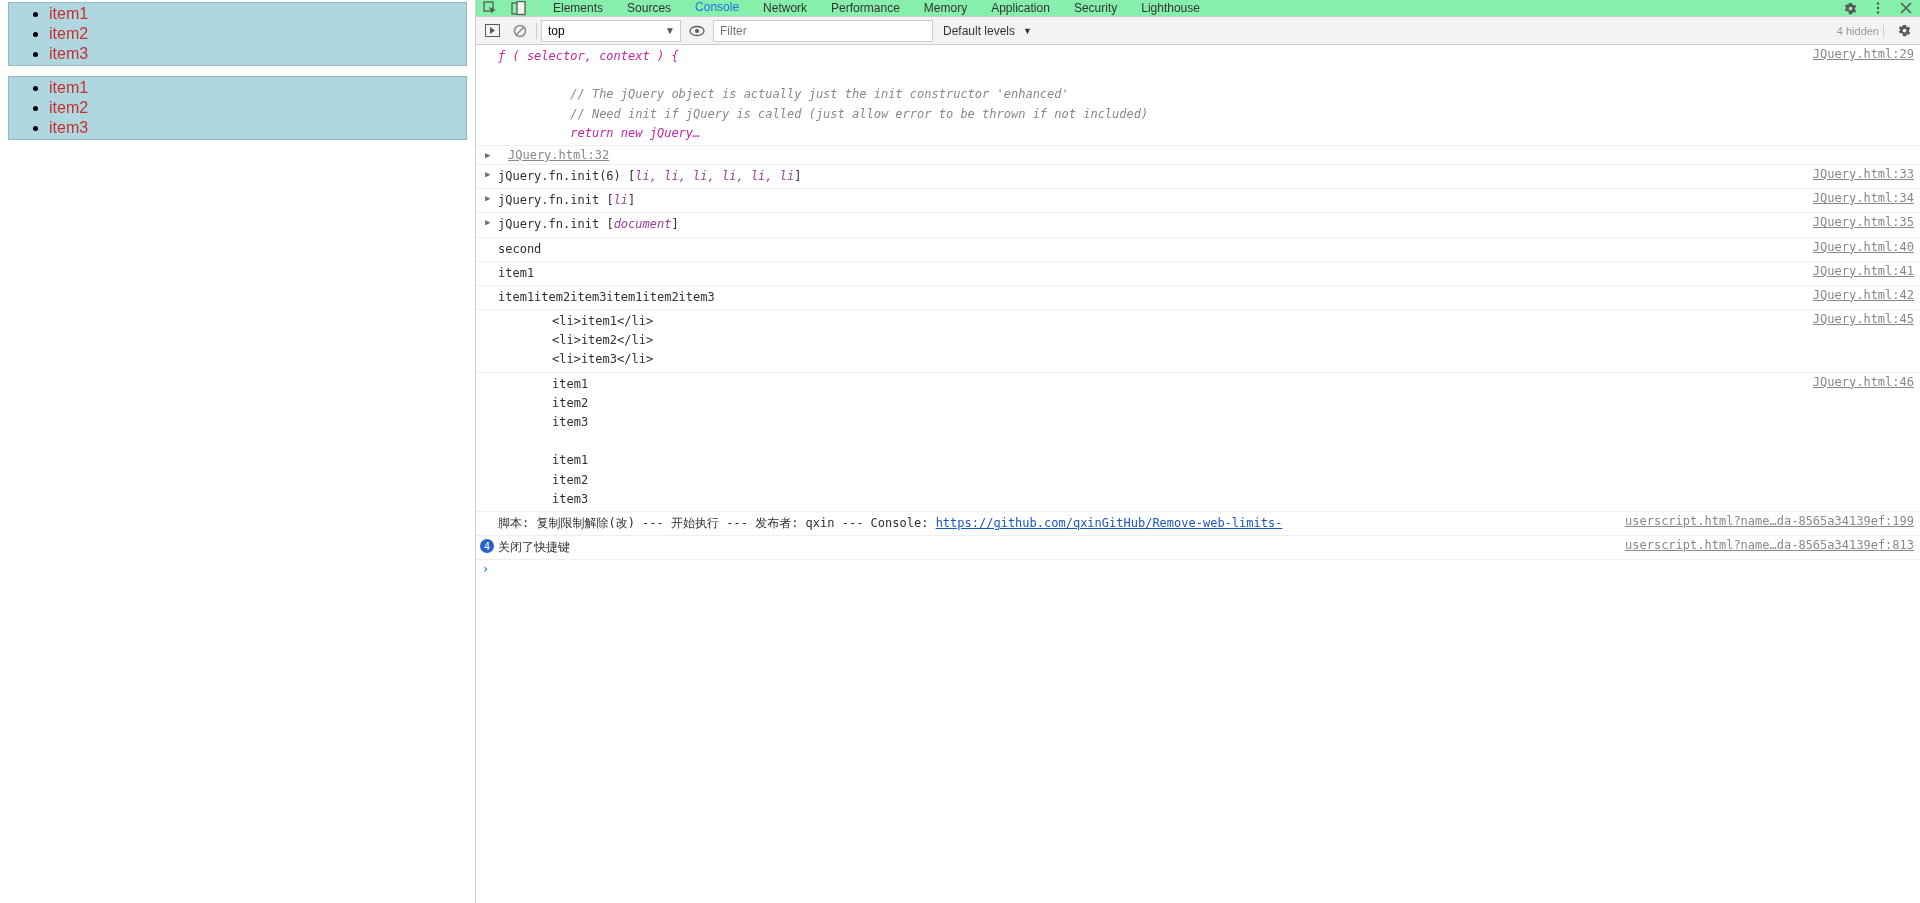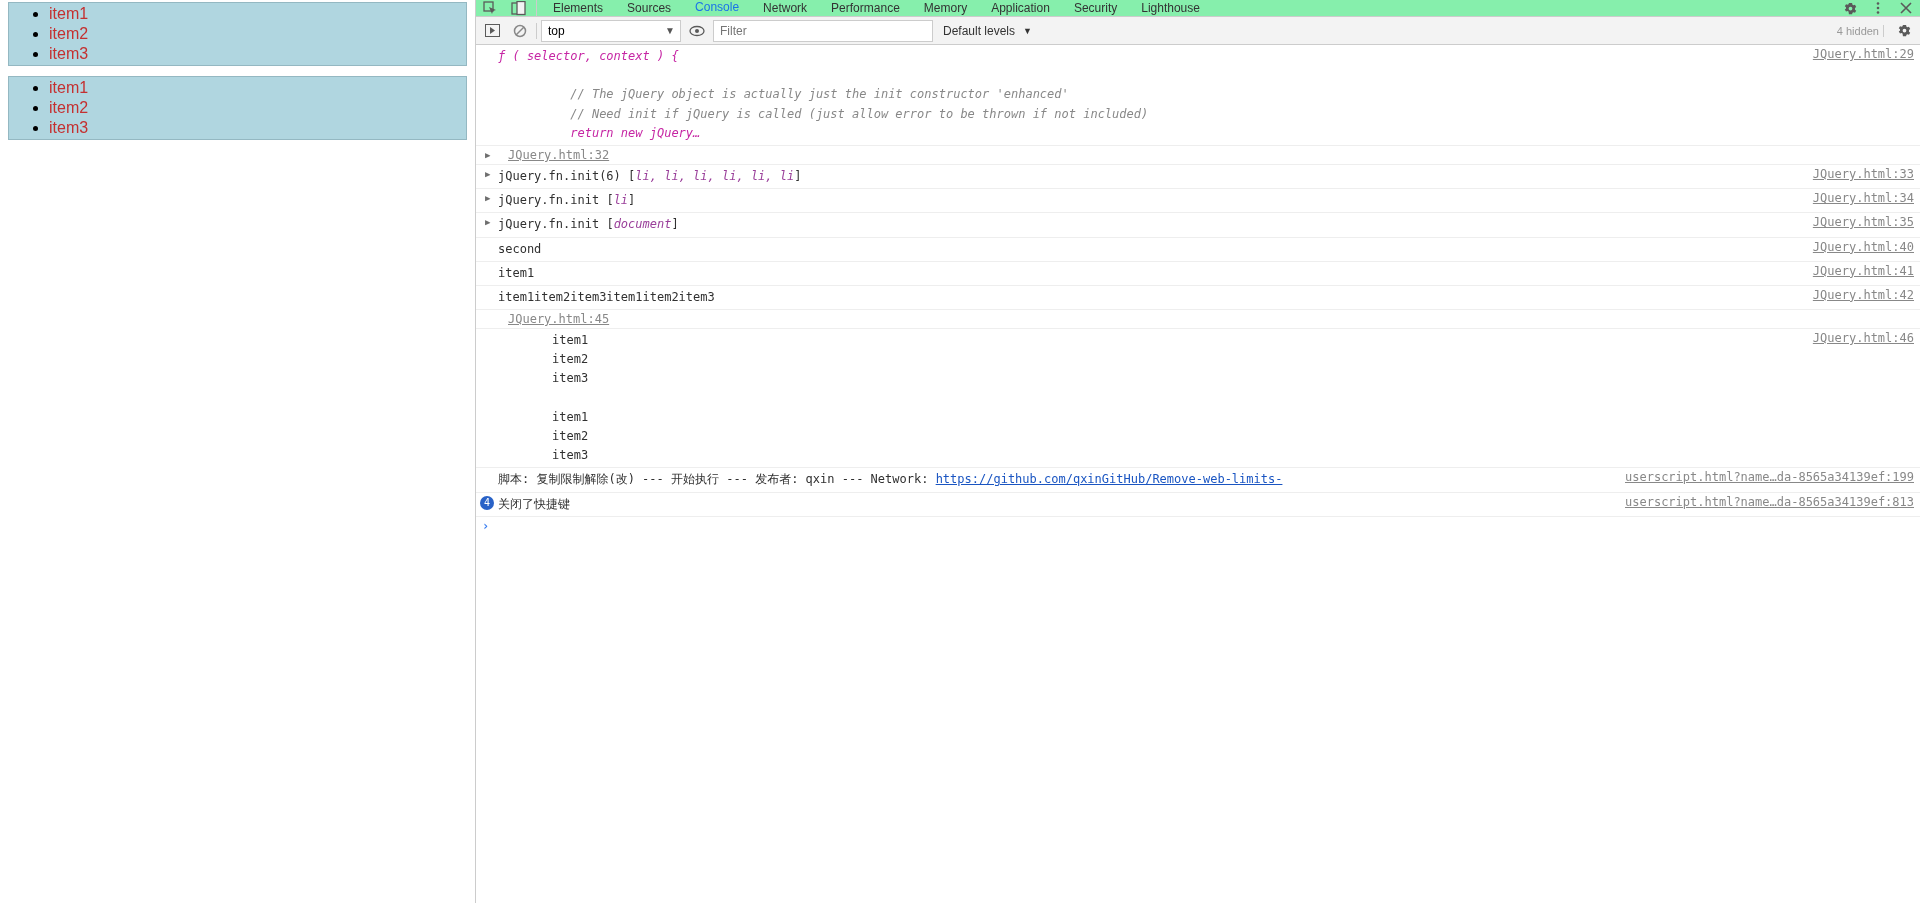--- a/index.html
+++ b/index.html
@@ -200,36 +200,39 @@
       <div class="msg">item1</div>
       <a class="src">JQuery.html:41</a>
     </div>
 
     <div class="row">
       <div class="msg">item1item2item3item1item2item3</div>
       <a class="src">JQuery.html:42</a>
     </div>
 
     <div class="row">
+      <div class="msg" style="padding-left:54px;">&lt;li&gt;item1&lt;/li&gt;
+&lt;li&gt;item2&lt;/li&gt;
+&lt;li&gt;item3&lt;/li&gt;</div>
       <a class="src">JQuery.html:45</a>
     </div>
 
     <div class="row">
       <div class="msg" style="padding-left:54px;">item1
 item2
 item3
 
 item1
 item2
 item3</div>
       <a class="src">JQuery.html:46</a>
     </div>
 
     <div class="row">
-      <div class="msg"><span>脚本: 复制限制解除(改) --- 开始执行 --- 发布者: qxin --- Network: </span><span class="link">https://github.com/qxinGitHub/Remove-web-limits-</span></div>
+      <div class="msg"><span>脚本: 复制限制解除(改) --- 开始执行 --- 发布者: qxin --- Console: </span><span class="link">https://github.com/qxinGitHub/Remove-web-limits-</span></div>
       <a class="src">userscript.html?name…da-8565a34139ef:199</a>
     </div>
 
     <div class="row">
       <span class="badge-info">4</span>
       <div class="msg">关闭了快捷键</div>
       <a class="src">userscript.html?name…da-8565a34139ef:813</a>
     </div>
 
     <div class="prompt-row">

